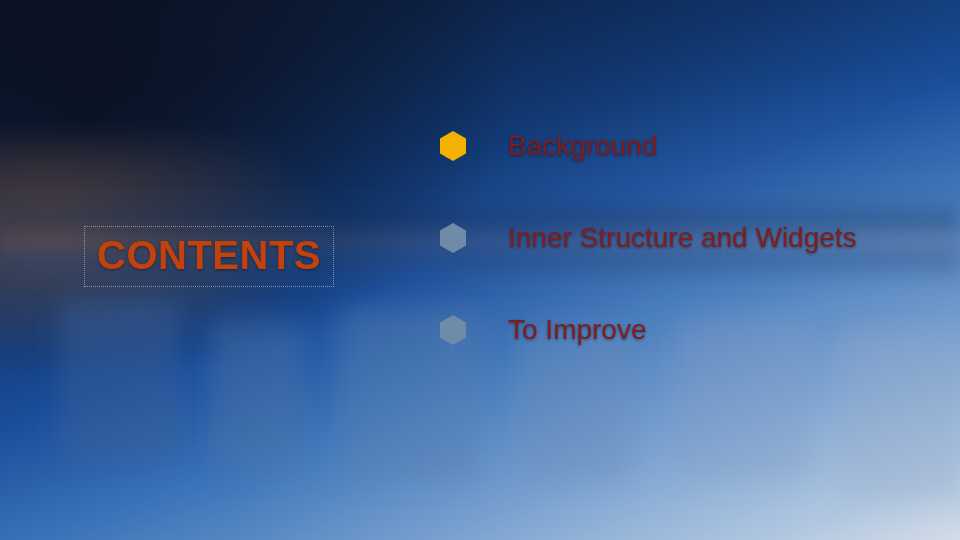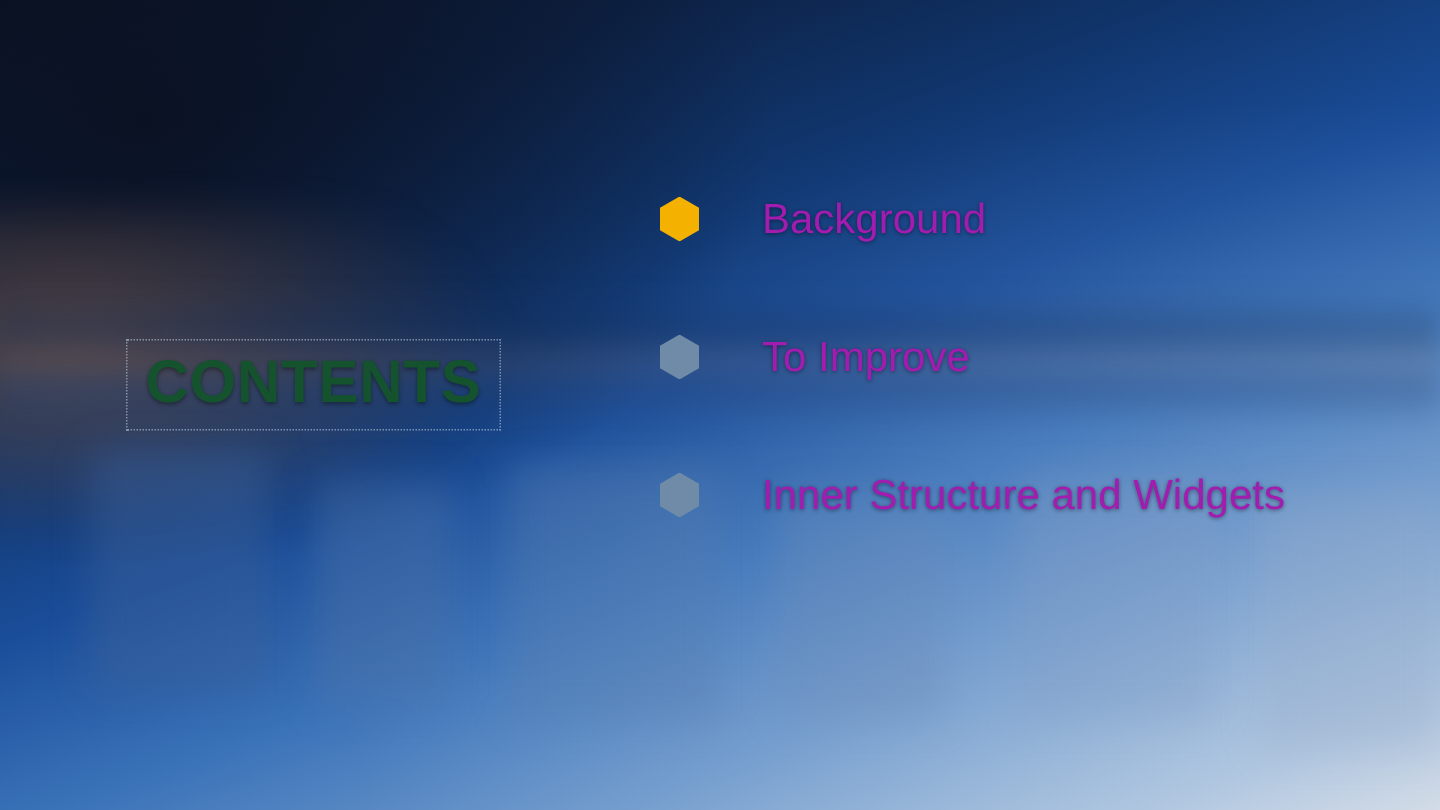--- a/index.html
+++ b/index.html
@@ -54,21 +54,21 @@
     position: absolute;
     left: 84px;
     top: 226px;
     padding: 6px 12px 8px 12px;
     border: 1px dotted rgba(200,215,235,0.55);
   }
   .contents-box span {
     font-size: 40px;
     font-weight: 600;
     letter-spacing: 0.5px;
-    color: #14532d;
+    color: #c2410c;
     text-shadow: 0 1px 3px rgba(0,0,0,0.4);
   }
 
   .toc {
     position: absolute;
     left: 440px;
     top: 100px;
     right: 40px;
   }
   .toc-row {
@@ -80,21 +80,21 @@
     width: 26px; height: 30px;
     flex: 0 0 26px;
     clip-path: polygon(50% 0%, 100% 25%, 100% 75%, 50% 100%, 0% 75%, 0% 25%);
     margin-right: 42px;
   }
   .hex.active   { background: #f5b100; }
   .hex.inactive { background: #6f8ba8; }
   .toc-label {
     font-size: 28px;
     font-weight: 400;
-    color: #a21caf;
+    color: #7f1d1d;
     text-shadow: 0 1px 3px rgba(0,0,0,0.45);
     white-space: nowrap;
   }
 </style>
 </head>
 <body>
 
 <div class="slide">
 
   <div class="dusk"></div>
@@ -110,21 +110,21 @@
     <span>CONTENTS</span>
   </div>
 
   <div class="toc">
     <div class="toc-row">
       <div class="hex active"></div>
       <div class="toc-label">Background</div>
     </div>
     <div class="toc-row">
       <div class="hex inactive"></div>
-      <div class="toc-label">To Improve</div>
+      <div class="toc-label">Inner Structure and Widgets</div>
     </div>
     <div class="toc-row">
       <div class="hex inactive"></div>
-      <div class="toc-label">Inner Structure and Widgets</div>
+      <div class="toc-label">To Improve</div>
     </div>
   </div>
 
 </div>
 
 </body></html>

